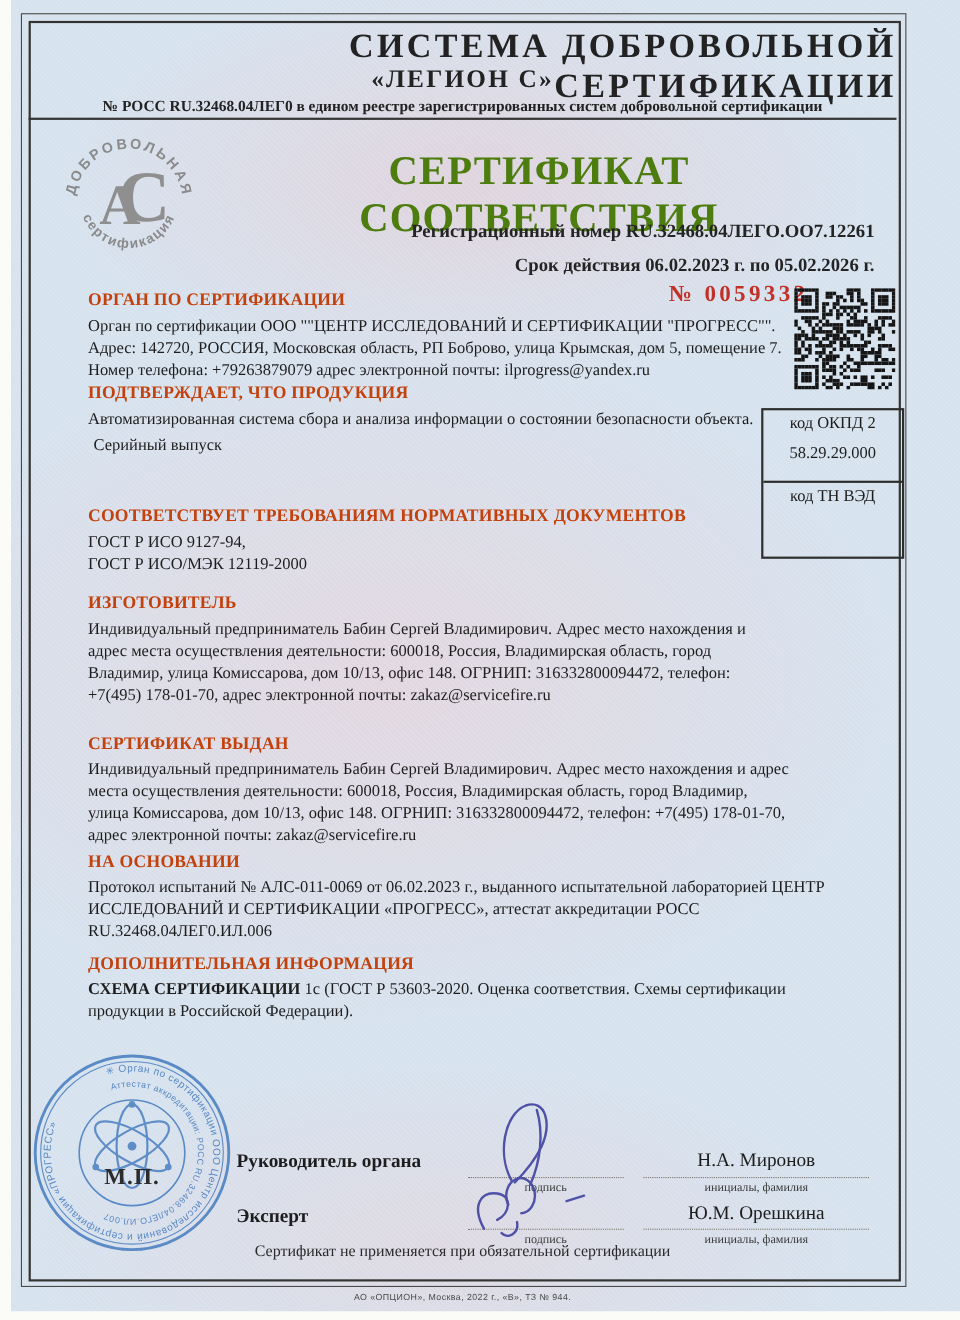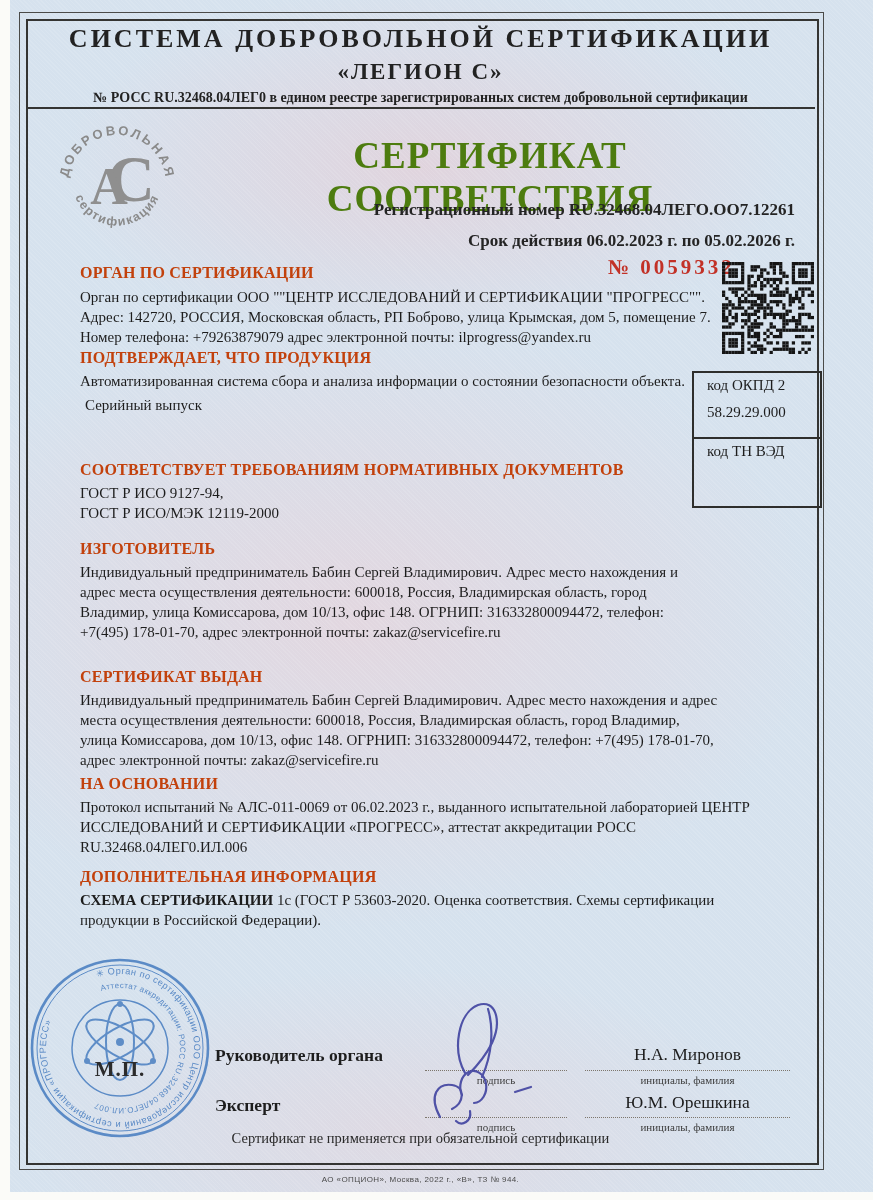--- a/index.html
+++ b/index.html
@@ -17,32 +17,32 @@
       #d6e2ee;
   }
   .paper::after{
     content:"";position:absolute;inset:0;
     background:repeating-linear-gradient(45deg, rgba(255,255,255,.10) 0 1px, transparent 1px 3px);
     pointer-events:none;
   }
   .abs{position:absolute;}
   .frame-outer{left:19px;top:12px;width:803px;height:1156px;border:1px solid #4a4a48;}
   .frame-inner{left:26px;top:19px;width:789px;height:1142px;border:2px solid #343432;}
-  .hline1{left:26px;top:24px;width:789px;text-align:center;font-size:26px;font-weight:bold;letter-spacing:3px;color:#222;}
+  .hline1{left:26px;top:24px;width:789px;text-align:right;font-size:31px;font-weight:bold;letter-spacing:3px;color:#222;}
   .hline2{left:26px;top:59px;width:789px;text-align:center;font-size:23px;font-weight:bold;letter-spacing:2px;color:#222;}
   .hline3{left:26px;top:90px;width:789px;text-align:center;font-size:14px;font-weight:bold;color:#222;}
   .hdivider{left:26px;top:107px;width:789px;height:0;border-top:2px solid #343432;}
   .main-title{left:190px;top:134px;width:600px;text-align:center;font-size:37px;font-weight:bold;letter-spacing:1px;color:#4d7c0f;}
   .regline{left:300px;top:200px;width:495px;text-align:right;font-size:17px;font-weight:bold;color:#242424;}
   .validity{left:300px;top:231px;width:495px;text-align:right;font-size:17px;font-weight:bold;color:#242424;}
   .blank-num{left:608px;top:255px;font-size:21px;font-weight:bold;letter-spacing:3px;color:#c23127;}
   .sec-head{font-size:16px;font-weight:bold;letter-spacing:.2px;color:#c2410c;white-space:nowrap;}
   .body-line{font-size:15px;line-height:20px;white-space:nowrap;color:#1d1d1d;}
   .codes-box{left:692px;top:371px;width:126px;height:133px;border:2px solid #2e2e2c;}
-  .codes-box .lbl{position:absolute;left:0;width:100%;font-size:15px;color:#1d1d1d;padding-left:13px;}
+  .codes-box .lbl{position:absolute;left:0;width:100%;text-align:center;font-size:15px;color:#1d1d1d;}
   .codes-div{position:absolute;left:0;top:64px;width:100%;border-top:2px solid #2e2e2c;}
   .sig-role{font-size:17.5px;font-weight:bold;color:#1d1d1d;white-space:nowrap;}
   .sig-name{font-size:17.5px;color:#1d1d1d;text-align:center;}
   .sig-line{border-bottom:1px dotted #7d766c;height:0;}
   .sig-cap{font-size:11px;color:#3c3c3c;text-align:center;}
   .note{left:26px;top:1130px;width:789px;text-align:center;font-size:14.5px;color:#2a2a2a;}
   .printinfo{left:26px;top:1175px;width:789px;text-align:center;font-size:8px;letter-spacing:.4px;color:#4a4a4a;font-family:"Liberation Sans",sans-serif;}
 </style>
 </head>
 <body>

